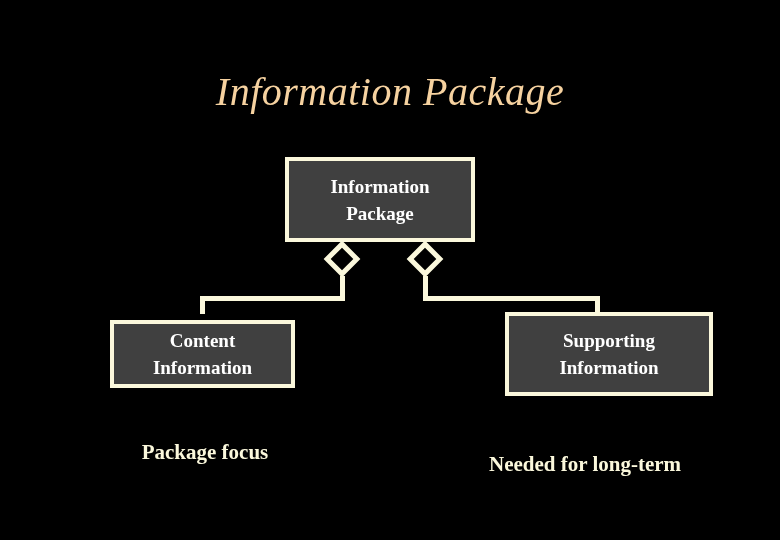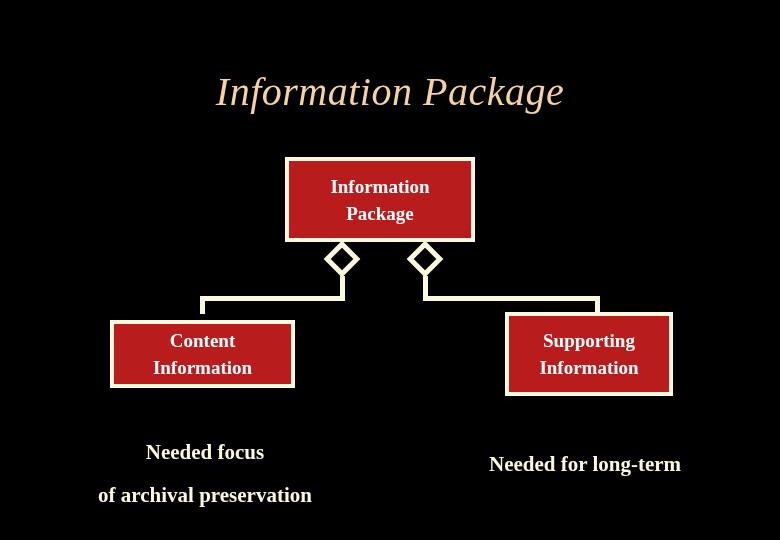--- a/index.html
+++ b/index.html
@@ -30,41 +30,41 @@
     font-size: 40px;
     font-weight: 400;
     letter-spacing: 0.5px;
     line-height: 48px;
     white-space: nowrap;
   }
 
   
   .node-box {
     position: absolute;
-    background: #b91c1c;
+    background: #404040;
     border: 4px solid #fbf8dc;
     box-sizing: border-box;
     display: flex;
     align-items: center;
     justify-content: center;
     text-align: center;
     color: #ffffff;
     font-family: "Liberation Serif", "DejaVu Serif", serif;
     font-weight: bold;
     font-size: 19px;
     line-height: 27px;
   }
   .node-box .node-label {
     display: block;
     white-space: pre-line;
   }
 
   #box-root   { left: 285px; top: 157px; width: 190px; height: 85px; }
   #box-left   { left: 110px; top: 320px; width: 185px; height: 68px; }
-  #box-right  { left: 505px; top: 312px; width: 168px; height: 84px; }
+  #box-right  { left: 505px; top: 312px; width: 208px; height: 84px; }
 
   
   .conn {
     position: absolute;
     background: #fbf8dc;
   }
   
   #conn-l-vert  { left: 340px; top: 276px; width: 5px;  height: 24px; }
   
   #conn-l-horz  { left: 200px; top: 296px; width: 145px; height: 5px; }
@@ -133,21 +133,20 @@
     <span class="node-label">Content
 Information</span>
   </div>
 
   <div class="node-box" id="box-right">
     <span class="node-label">Supporting
 Information</span>
   </div>
 
   <div class="caption" id="caption-left">
-    <span class="cap-line">Needed focus</span>
-    <span class="cap-line">of archival preservation</span>
+    <span class="cap-line">Package focus</span>
   </div>
 
   <div class="caption" id="caption-right">
     <span class="cap-line">Needed for long-term</span>
   </div>
 
 </div>
 
 </body></html>

